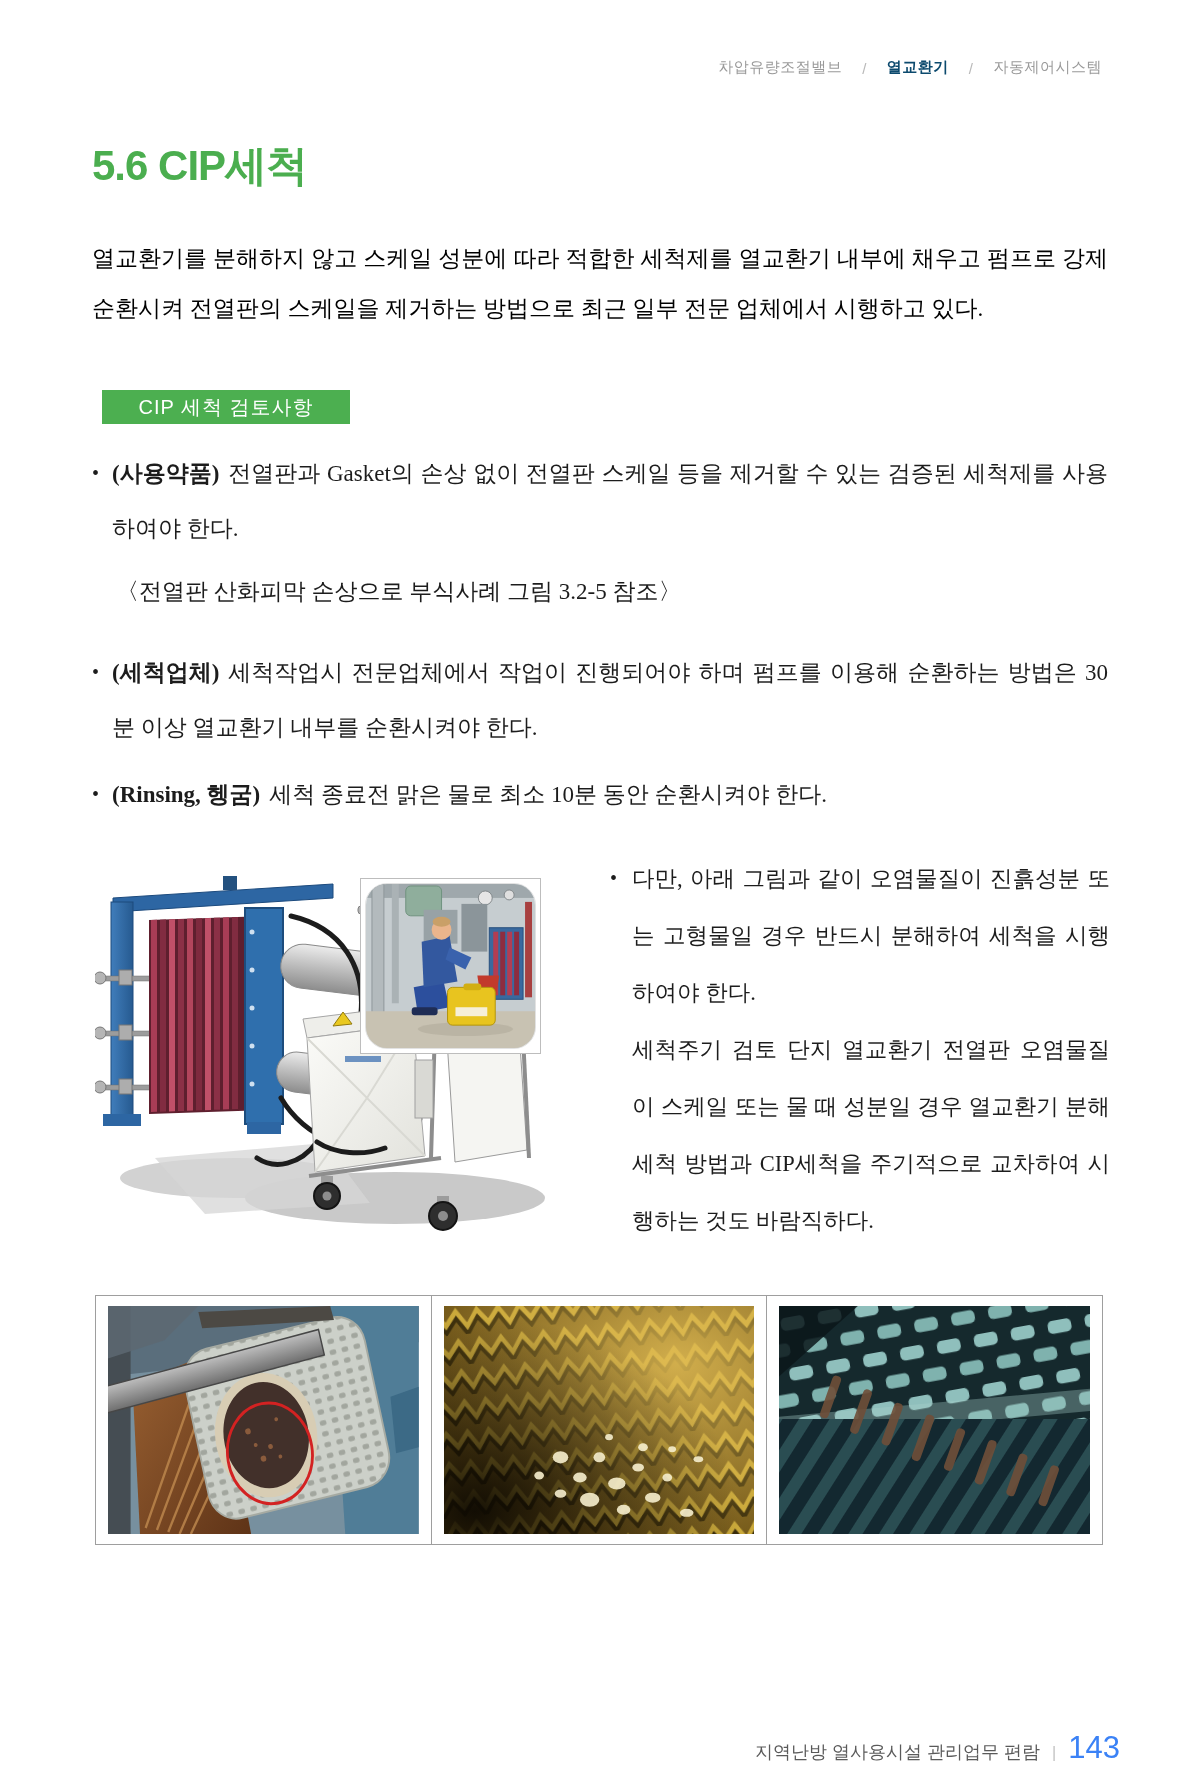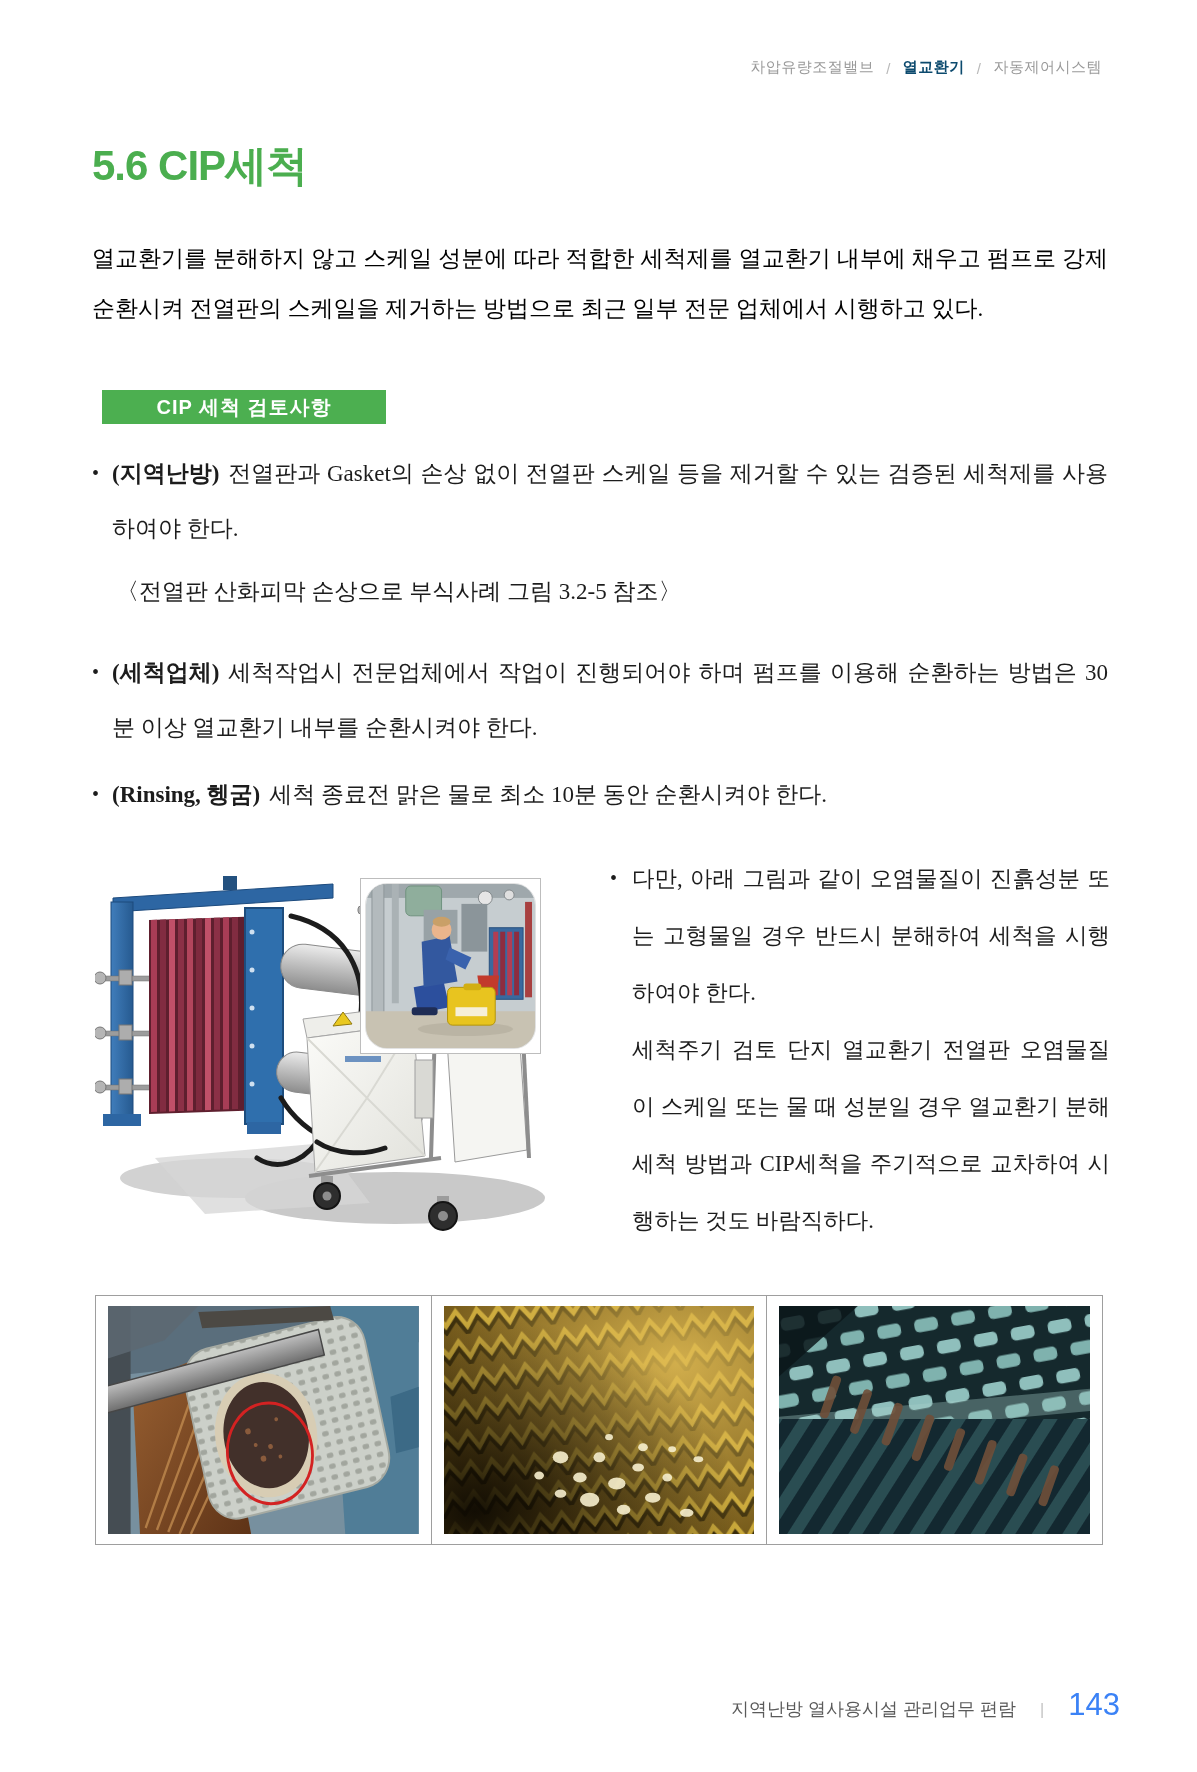--- a/index.html
+++ b/index.html
@@ -2,34 +2,34 @@
 <html><head>
 <meta charset="utf-8">
 <style>
   html,body{margin:0;padding:0;}
   body{width:1197px;height:1772px;background:#ffffff;position:relative;overflow:hidden;
        font-family:"Liberation Serif","DejaVu Serif",serif;color:#1f1f1f;}
   .abs{position:absolute;}
 
   
   .breadcrumb{top:58px;right:95px;font-family:"Liberation Sans","DejaVu Sans",sans-serif;
-              font-size:15px;color:#9a9a9a;letter-spacing:.5px;display:flex;gap:12px;align-items:flex-end;margin-left:14px;}
+              font-size:15px;color:#9a9a9a;letter-spacing:.5px;display:flex;gap:20px;align-items:flex-end;margin-left:14px;}
   .breadcrumb .sep{color:#b9b9b9;}
   .breadcrumb .active{color:#0c4a6e;font-weight:700;}
 
   
   .page-title{left:92px;top:138px;font-family:"Liberation Sans","DejaVu Sans",sans-serif;
               font-size:42px;font-weight:800;color:#4bae4f;letter-spacing:-1px;}
 
   
   .intro{left:92px;top:234px;width:1016px;font-size:23px;line-height:50px;text-align:justify;color:#000000;}
 
   
-  .badge{left:102px;top:390px;width:284px;height:34px;background:#4caf50;color:#ffffff;
-         font-family:"Liberation Sans","DejaVu Sans",sans-serif;font-size:20px;font-weight:700;
+  .badge{left:102px;top:390px;width:248px;height:34px;background:#4caf50;color:#ffffff;
+         font-family:"Liberation Sans","DejaVu Sans",sans-serif;font-size:20px;font-weight:400;
          display:flex;align-items:center;justify-content:center;letter-spacing:1px;}
 
   
   .list{left:92px;top:446px;width:1016px;font-size:23px;color:#1c1c1c;}
   .item{position:relative;padding-left:20px;line-height:55px;text-align:justify;}
   .item .bullet{position:absolute;left:0;top:0;font-size:20px;}
   .lead{font-weight:700;margin-right:9px;}
   .sub1{padding-left:10px;line-height:55px;margin-top:6px;}
   .sub2{padding-left:24px;line-height:55px;margin-top:8px;}
   .gap1{margin-top:26px;}
@@ -47,21 +47,21 @@
   .fig-note .bullet{position:absolute;left:0;top:0;font-size:20px;}
 
   
   .photo-strip{left:95px;top:1295px;width:1008px;height:250px;border:1px solid #9e9e9e;
                background:#ffffff;display:flex;box-sizing:border-box;}
   .photo-cell{flex:1;padding:10px 12px;box-sizing:border-box;}
   .photo-cell + .photo-cell{border-left:1px solid #9e9e9e;}
   .photo-cell svg{display:block;width:100%;height:100%;}
 
   
-  .footer{right:77px;top:1687px;display:flex;align-items:baseline;gap:24px;
+  .footer{right:77px;top:1730px;display:flex;align-items:baseline;gap:12px;
           font-family:"Liberation Sans","DejaVu Sans",sans-serif;}
   .footer .flabel{font-size:18px;color:#5a5a5a;}
   .footer .fsep{font-size:16px;color:#c2c2c2;}
   .footer .fpage{font-size:31px;color:#3b82f6;}
 </style>
 </head>
 <body>
 
 <div class="abs breadcrumb">
   <span>차압유량조절밸브</span>
@@ -72,21 +72,21 @@
 </div>
 
 <div class="abs page-title">5.6 CIP세척</div>
 
 <div class="abs intro">열교환기를 분해하지 않고 스케일 성분에 따라 적합한 세척제를 열교환기 내부에 채우고 펌프로 강제 순환시켜 전열판의 스케일을 제거하는 방법으로 최근 일부 전문 업체에서 시행하고 있다.</div>
 
 <div class="abs badge">CIP 세척 검토사항</div>
 
 <div class="abs list">
   <div class="item">
-    <span class="bullet">•</span><span class="lead">(지역난방)</span><span>전열판과 Gasket의 손상 없이 전열판 스케일 등을 제거할 수 있는 검증된 세척제를 사용하여야 한다.</span>
+    <span class="bullet">•</span><span class="lead">(사용약품)</span><span>전열판과 Gasket의 손상 없이 전열판 스케일 등을 제거할 수 있는 검증된 세척제를 사용하여야 한다.</span>
   </div>
   <div class="sub2">〈전열판 산화피막 손상으로 부식사례 그림 3.2-5 참조〉</div>
   <div class="item gap1">
     <span class="bullet">•</span><span class="lead">(세척업체)</span><span>세척작업시 전문업체에서 작업이 진행되어야 하며 펌프를 이용해 순환하는 방법은 30분 이상 열교환기 내부를 순환시켜야 한다.</span>
   </div>
   <div class="item gap2">
     <span class="bullet">•</span><span class="lead">(Rinsing, 헹굼)</span><span>세척 종료전 맑은 물로 최소 10분 동안 순환시켜야 한다.</span>
   </div>
 </div>
 

